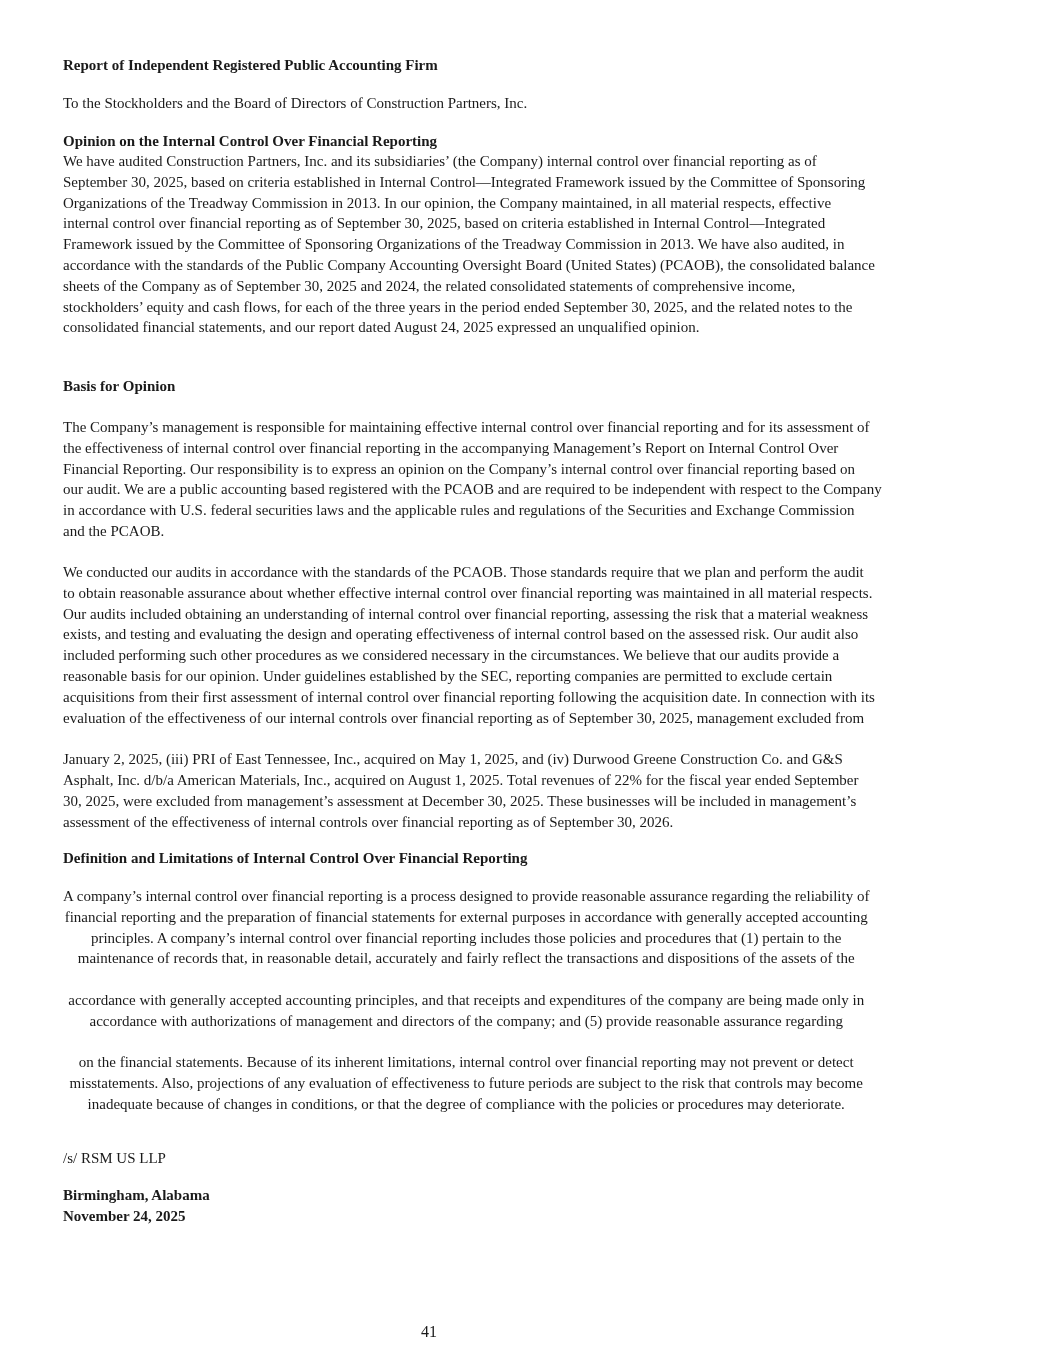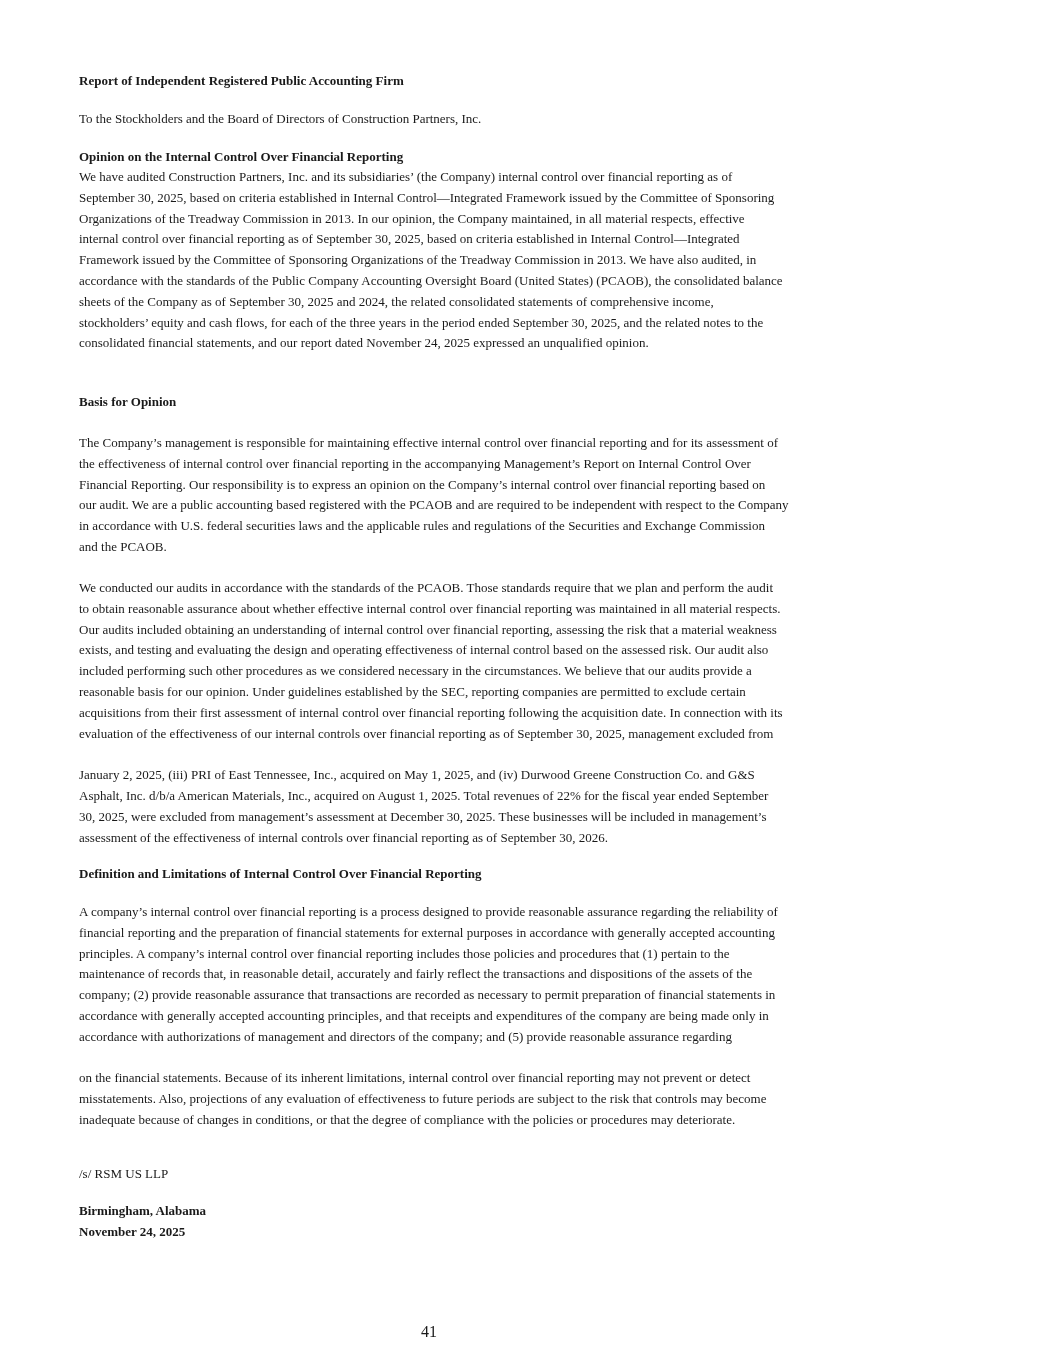--- a/index.html
+++ b/index.html
@@ -17,24 +17,24 @@
     }
     .page {
       position: absolute;
       left: 63px;
       top: 0;
       width: 940px;
     }
     .line-block {
       position: absolute;
       left: 0;
-      font-size: 13px;
+      font-size: 15px;
       line-height: 20.8px;
       white-space: nowrap;
-      margin: 16px;
+      margin: 0;
     }
     .heading {
       font-weight: bold;
     }
     .page-number {
       position: absolute;
       left: 0;
       width: 858px;
       text-align: center;
       top: 1322px;
@@ -55,21 +55,21 @@
 
   <p class="line-block" style="top:151px;">
     <span>We have audited Construction Partners, Inc. and its subsidiaries’ (the Company) internal control over financial reporting as of</span><br>
     <span>September 30, 2025, based on criteria established in Internal Control—Integrated Framework issued by the Committee of Sponsoring</span><br>
     <span>Organizations of the Treadway Commission in 2013. In our opinion, the Company maintained, in all material respects, effective</span><br>
     <span>internal control over financial reporting as of September 30, 2025, based on criteria established in Internal Control—Integrated</span><br>
     <span>Framework issued by the Committee of Sponsoring Organizations of the Treadway Commission in 2013. We have also audited, in</span><br>
     <span>accordance with the standards of the Public Company Accounting Oversight Board (United States) (PCAOB), the consolidated balance</span><br>
     <span>sheets of the Company as of September 30, 2025 and 2024, the related consolidated statements of comprehensive income,</span><br>
     <span>stockholders’ equity and cash flows, for each of the three years in the period ended September 30, 2025, and the related notes to the</span><br>
-    <span>consolidated financial statements, and our report dated November 24, 2025 expressed an unqualified opinion.</span>
+    <span>consolidated financial statements, and our report dated August 24, 2025 expressed an unqualified opinion.</span>
   </p>
 
   <h2 class="line-block heading" style="top:376px;">Basis for Opinion</h2>
 
   <p class="line-block" style="top:417px;">
     <span>The Company’s management is responsible for maintaining effective internal control over financial reporting and for its assessment of</span><br>
     <span>the effectiveness of internal control over financial reporting in the accompanying Management’s Report on Internal Control Over</span><br>
     <span>Financial Reporting. Our responsibility is to express an opinion on the Company’s internal control over financial reporting based on</span><br>
     <span>our audit. We are a public accounting based registered with the PCAOB and are required to be independent with respect to the Company</span><br>
     <span>in accordance with U.S. federal securities laws and the applicable rules and regulations of the Securities and Exchange Commission</span><br>
@@ -87,26 +87,26 @@
     <span>evaluation of the effectiveness of our internal controls over financial reporting as of September 30, 2025, management excluded from</span><br>
     <br>
     <span>January 2, 2025, (iii) PRI of East Tennessee, Inc., acquired on May 1, 2025, and (iv) Durwood Greene Construction Co. and G&amp;S</span><br>
     <span>Asphalt, Inc. d/b/a American Materials, Inc., acquired on August 1, 2025. Total revenues of 22% for the fiscal year ended September</span><br>
     <span>30, 2025, were excluded from management’s assessment at December 30, 2025. These businesses will be included in management’s</span><br>
     <span>assessment of the effectiveness of internal controls over financial reporting as of September 30, 2026.</span>
   </p>
 
   <h2 class="line-block heading" style="top:848px;">Definition and Limitations of Internal Control Over Financial Reporting</h2>
 
-  <p class="line-block" style="top:886px;">
+  <p class="line-block" style="top:886px;text-align:center;">
     <span>A company’s internal control over financial reporting is a process designed to provide reasonable assurance regarding the reliability of</span><br>
     <span>financial reporting and the preparation of financial statements for external purposes in accordance with generally accepted accounting</span><br>
     <span>principles. A company’s internal control over financial reporting includes those policies and procedures that (1) pertain to the</span><br>
     <span>maintenance of records that, in reasonable detail, accurately and fairly reflect the transactions and dispositions of the assets of the</span><br>
-    <span>company; (2) provide reasonable assurance that transactions are recorded as necessary to permit preparation of financial statements in</span><br>
+    <br>
     <span>accordance with generally accepted accounting principles, and that receipts and expenditures of the company are being made only in</span><br>
     <span>accordance with authorizations of management and directors of the company; and (5) provide reasonable assurance regarding</span><br>
     <br>
     <span>on the financial statements. Because of its inherent limitations, internal control over financial reporting may not prevent or detect</span><br>
     <span>misstatements. Also, projections of any evaluation of effectiveness to future periods are subject to the risk that controls may become</span><br>
     <span>inadequate because of changes in conditions, or that the degree of compliance with the policies or procedures may deteriorate.</span>
   </p>
 
   <p class="line-block" style="top:1148px;">/s/  RSM US LLP</p>
 

